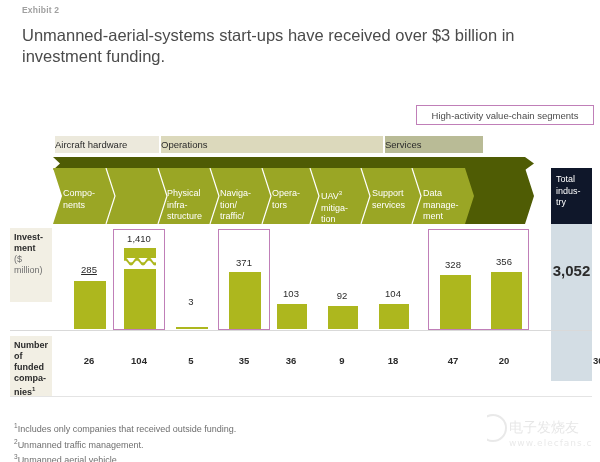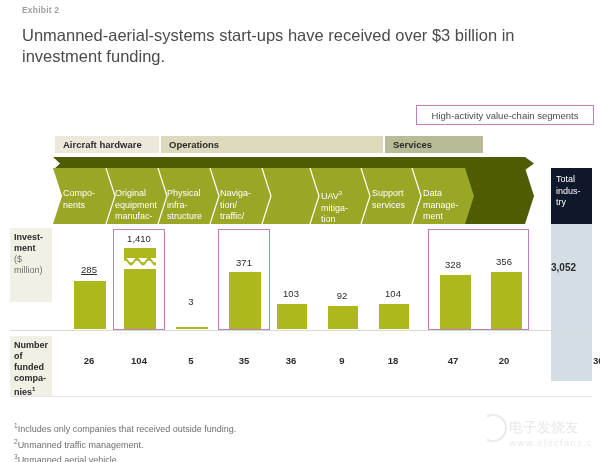--- a/index.html
+++ b/index.html
@@ -22,22 +22,22 @@
   
   .legend-box{
     position:absolute;left:416px;top:105px;width:176px;height:18px;
     border:1px solid #c07fb8;background:#ffffff;
     display:flex;align-items:center;justify-content:center;
     font-size:9.5px;color:#4b4b4b;
   }
   
   .band{
     position:absolute;top:136px;height:17px;
-    font-size:9.5px;font-weight:bold;color:#2b2b2b;
-    display:flex;align-items:center;padding-left:8px;box-sizing:border-box;
+    font-size:9.5px;font-weight:normal;color:#2b2b2b;
+    display:flex;align-items:center;box-sizing:border-box;
   }
   .band.b1{left:55px;width:104px;background:#ece9dc;}
   .band.b2{left:161px;width:222px;background:#dcd9bc;}
   .band.b3{left:385px;width:98px;background:#b9bb96;}
 
   
   .chev-strip{
     position:absolute;left:53px;top:157px;width:481px;height:13px;
   }
   .chev-strip svg{display:block;}
@@ -54,22 +54,22 @@
   .total-hdr{
     position:absolute;left:551px;top:168px;width:41px;height:56px;
     background:#0f172a;color:#ffffff;font-size:9px;line-height:11.5px;
     padding:6px 0 0 5px;box-sizing:border-box;
   }
   .total-col{
     position:absolute;left:551px;top:224px;width:41px;height:157px;
     background:#d3dde4;
   }
   .total-val{
-    position:absolute;left:551px;top:262px;width:21px;
-    text-align:center;font-size:10px;font-weight:bold;color:#2b2b2b;
+    position:absolute;left:551px;top:262px;width:41px;
+    text-align:center;font-size:15px;font-weight:bold;color:#2b2b2b;
   }
   .total-cnt{
     position:absolute;left:551px;top:355px;width:20px;
     text-align:center;font-size:9.5px;font-weight:bold;color:#2b2b2b;padding-left:40px;
   }
 
   
   .rowlabel{
     position:absolute;left:10px;width:42px;
     background:#f2efe4;
@@ -149,36 +149,34 @@
     <path d="M209,0 L218,28 L209,56" fill="none" stroke="#ffffff" stroke-width="1.2"></path>
     <path d="M257,0 L266,28 L257,56" fill="none" stroke="#ffffff" stroke-width="1.2"></path>
     <path d="M308,0 L317,28 L308,56" fill="none" stroke="#ffffff" stroke-width="1.2"></path>
     <path d="M359,0 L368,28 L359,56" fill="none" stroke="#ffffff" stroke-width="1.2"></path>
   </svg>
 
   <div class="hdr-label" style="left:10px;width:46px;">
     <div>Compo-</div>
     <div>nents</div>
   </div>
-  <div class="hdr-label" style="left:62px;width:48px;">
-    <div>Original</div>
-    <div>equipment</div>
-    <div>manufac-</div>
-    <div>ture</div>
-  </div>
   <div class="hdr-label" style="left:114px;width:46px;">
     <div>Physical</div>
     <div>infra-</div>
     <div>structure</div>
   </div>
   <div class="hdr-label" style="left:167px;width:46px;">
     <div>Naviga-</div>
     <div>tion/</div>
     <div>traffic/</div>
     <div><span>UTM</span><sup style="font-size:6px">2</sup></div>
+  </div>
+  <div class="hdr-label" style="left:219px;width:42px;">
+    <div>Opera-</div>
+    <div>tors</div>
   </div>
   <div class="hdr-label" style="left:268px;width:44px;">
     <div><span>UAV</span><sup style="font-size:6px">3</sup></div>
     <div>mitiga-</div>
     <div>tion</div>
   </div>
   <div class="hdr-label" style="left:319px;width:44px;">
     <div>Support</div>
     <div>services</div>
   </div>

